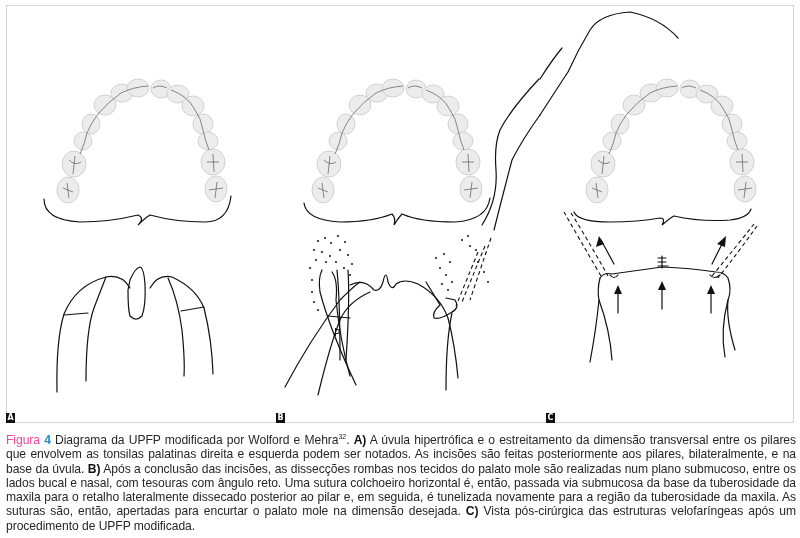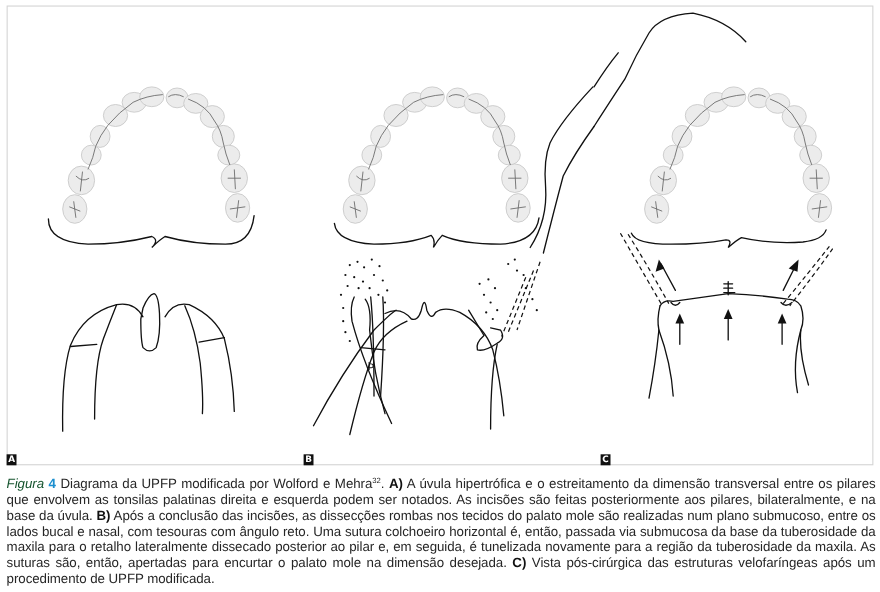--- a/index.html
+++ b/index.html
@@ -1,21 +1,21 @@
 <!DOCTYPE html>
 <html><head>
 <meta charset="utf-8">
 <style>
   html, body { margin:0; padding:0; background:#ffffff; }
   body { width:800px; height:538px; position:relative; overflow:hidden; font-family:"Liberation Sans", sans-serif; }
   .figure-frame { position:absolute; left:6px; top:5px; width:788px; height:418px; border-top:1.5px solid #d4d4d4; border-left:1.5px solid #d4d4d4; border-right:1.5px solid #d4d4d4; border-bottom:1.5px solid #d4d4d4; box-sizing:border-box; }
   .art { position:absolute; left:0; top:0; width:800px; height:430px; }
   .panel-label { position:absolute; top:413px; width:9px; height:10px; background:#111; color:#fff; font-size:8px; font-weight:bold; line-height:10px; text-align:center; font-family:"DejaVu Sans", sans-serif; }
   .caption { position:absolute; left:6px; top:433px; width:790px; font-size:12.1px; line-height:14.3px; color:#262626; text-align:justify; letter-spacing:-0.05px; }
-  .caption .fig-word { color:#14532d;font-style:italic; }
+  .caption .fig-word { color:#ec4899; }
   .caption .fig-num { color:#1c8fcf; font-weight:bold; }
   .caption b { font-weight:bold; color:#111; }
   .caption sup { font-size:7px; line-height:0; vertical-align:5px; }
   .tooth { fill:#ececec; stroke:#c8c8c8; stroke-width:0.8; }
   .fissure { fill:none; stroke:#6a6a6a; stroke-width:0.8; }
   .ink { fill:none; stroke:#111; stroke-width:1.2; stroke-linecap:round; }
   .dash { fill:none; stroke:#111; stroke-width:1.1; stroke-dasharray:4 3; }
 </style>
 </head>
 <body>

